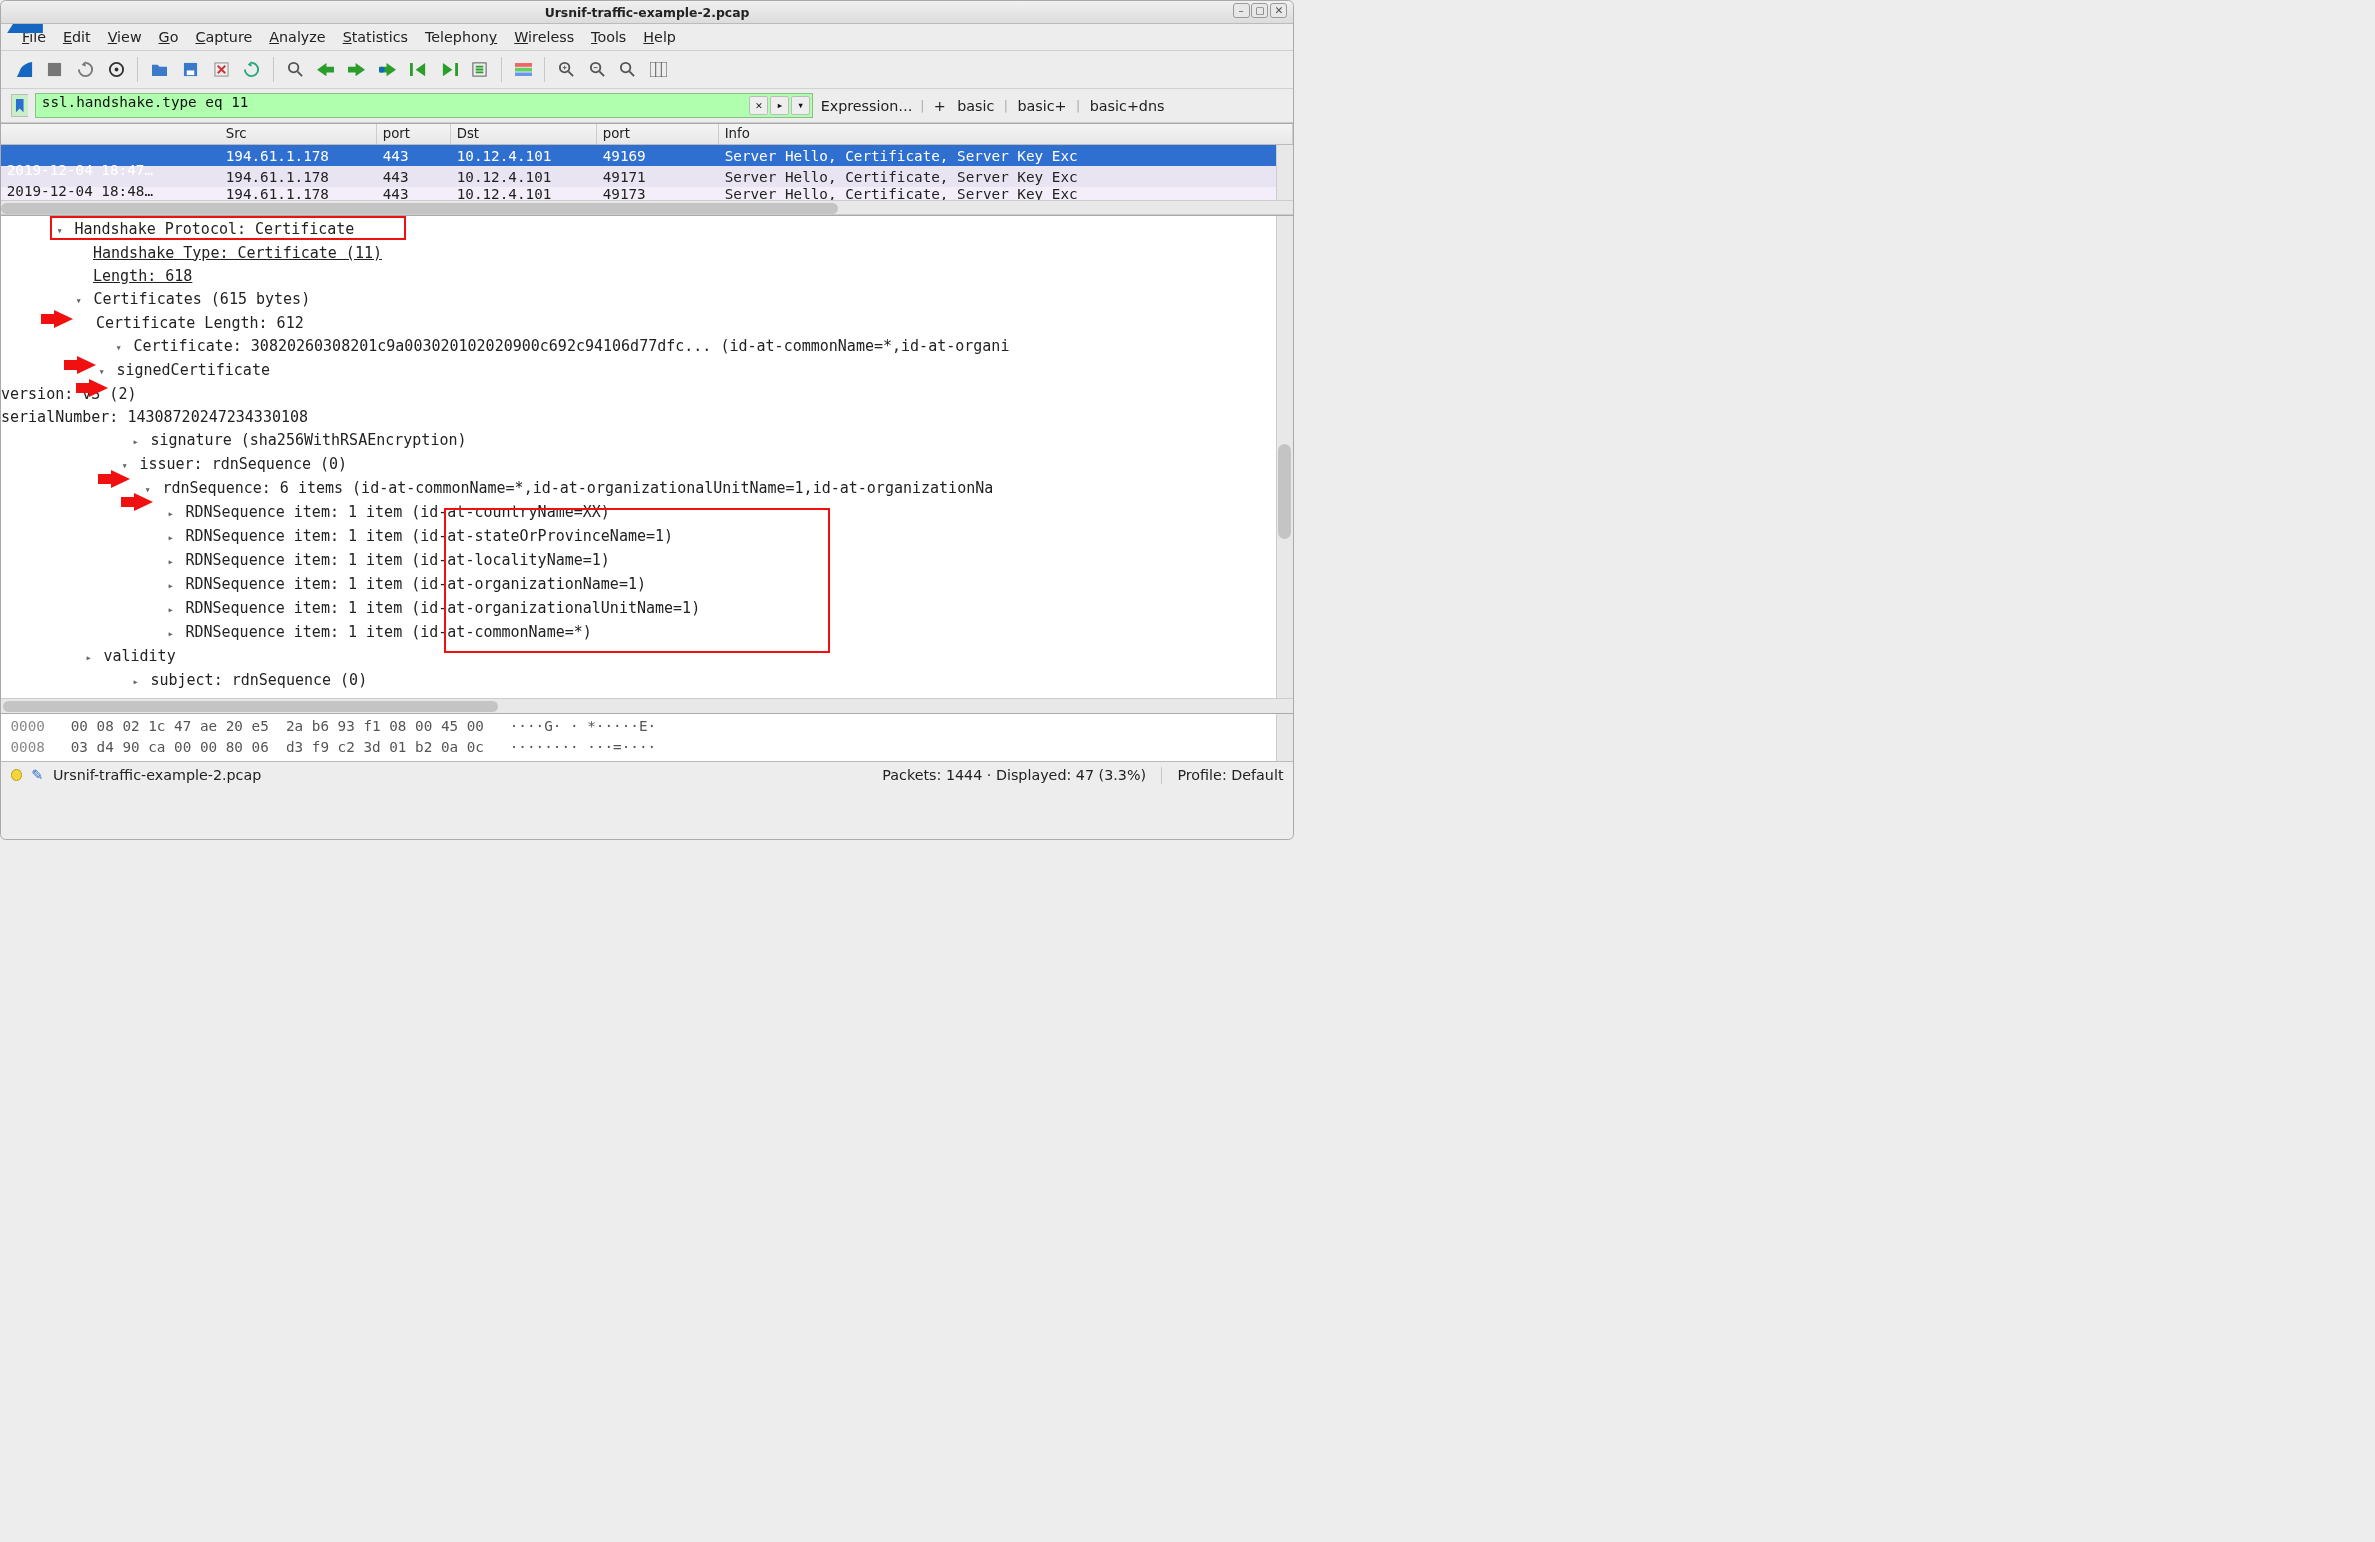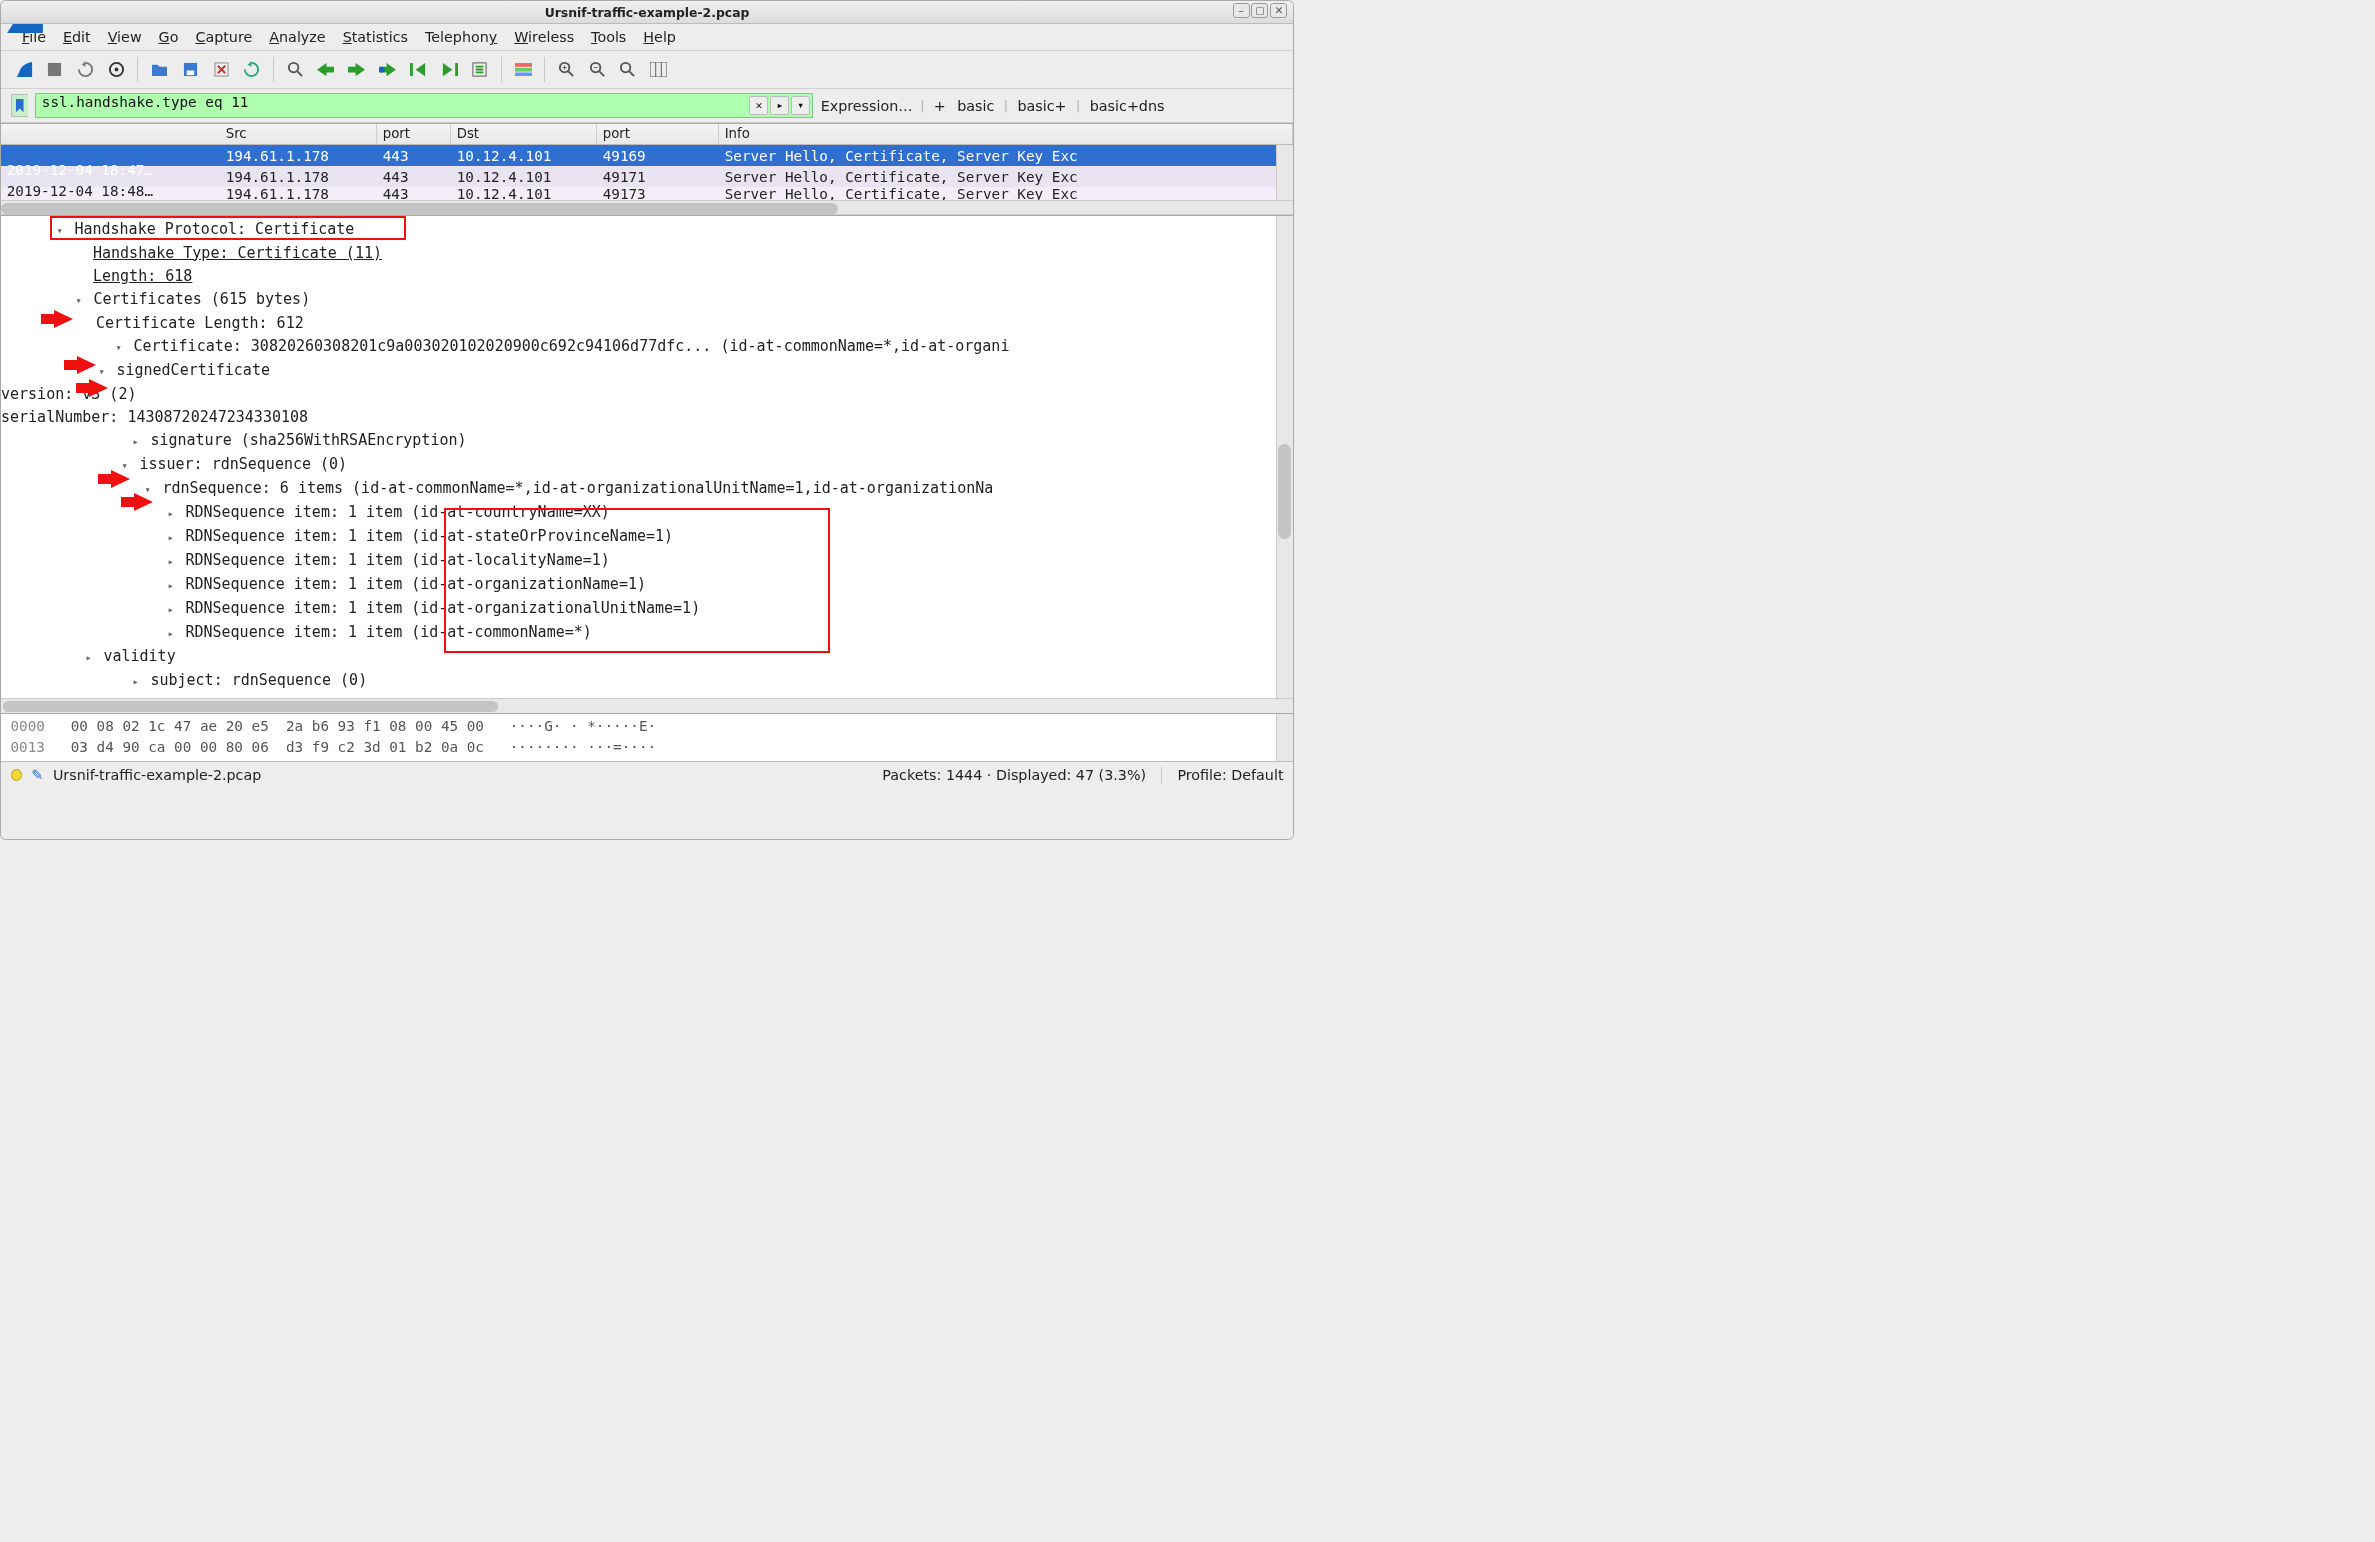--- a/index.html
+++ b/index.html
@@ -438,21 +438,21 @@
 
   <div class="detail-vscroll">
       <div class="thumb"></div>
     </div>
   <div class="detail-hscroll">
       <div class="thumb"></div>
     </div>
 </div>
 
 <div class="hex-pane"><span class="hex-off">0000</span>   <span>00 08 02 1c 47 ae 20 e5  2a b6 93 f1 08 00 45 00</span>   <span>····G· · *·····E·</span>
-<span class="hex-off">0013</span>   <span>03 d4 90 ca 00 00 80 06  d3 f9 c2 3d 01 b2 0a 0c</span>   <span>········ ···=····</span><div class="vscroll"></div></div>
+<span class="hex-off">0008</span>   <span>03 d4 90 ca 00 00 80 06  d3 f9 c2 3d 01 b2 0a 0c</span>   <span>········ ···=····</span><div class="vscroll"></div></div>
 
 <div class="statusbar">
   <span class="status-dot"></span>
   <span style="color:#2a6fcf;">✎</span>
   <span>Ursnif-traffic-example-2.pcap</span>
   <span class="spacer"></span>
   <span>Packets: 1444 · Displayed: 47 (3.3%)</span>
   <span class="status-sep"></span>
   <span>Profile: Default</span>
 </div>

